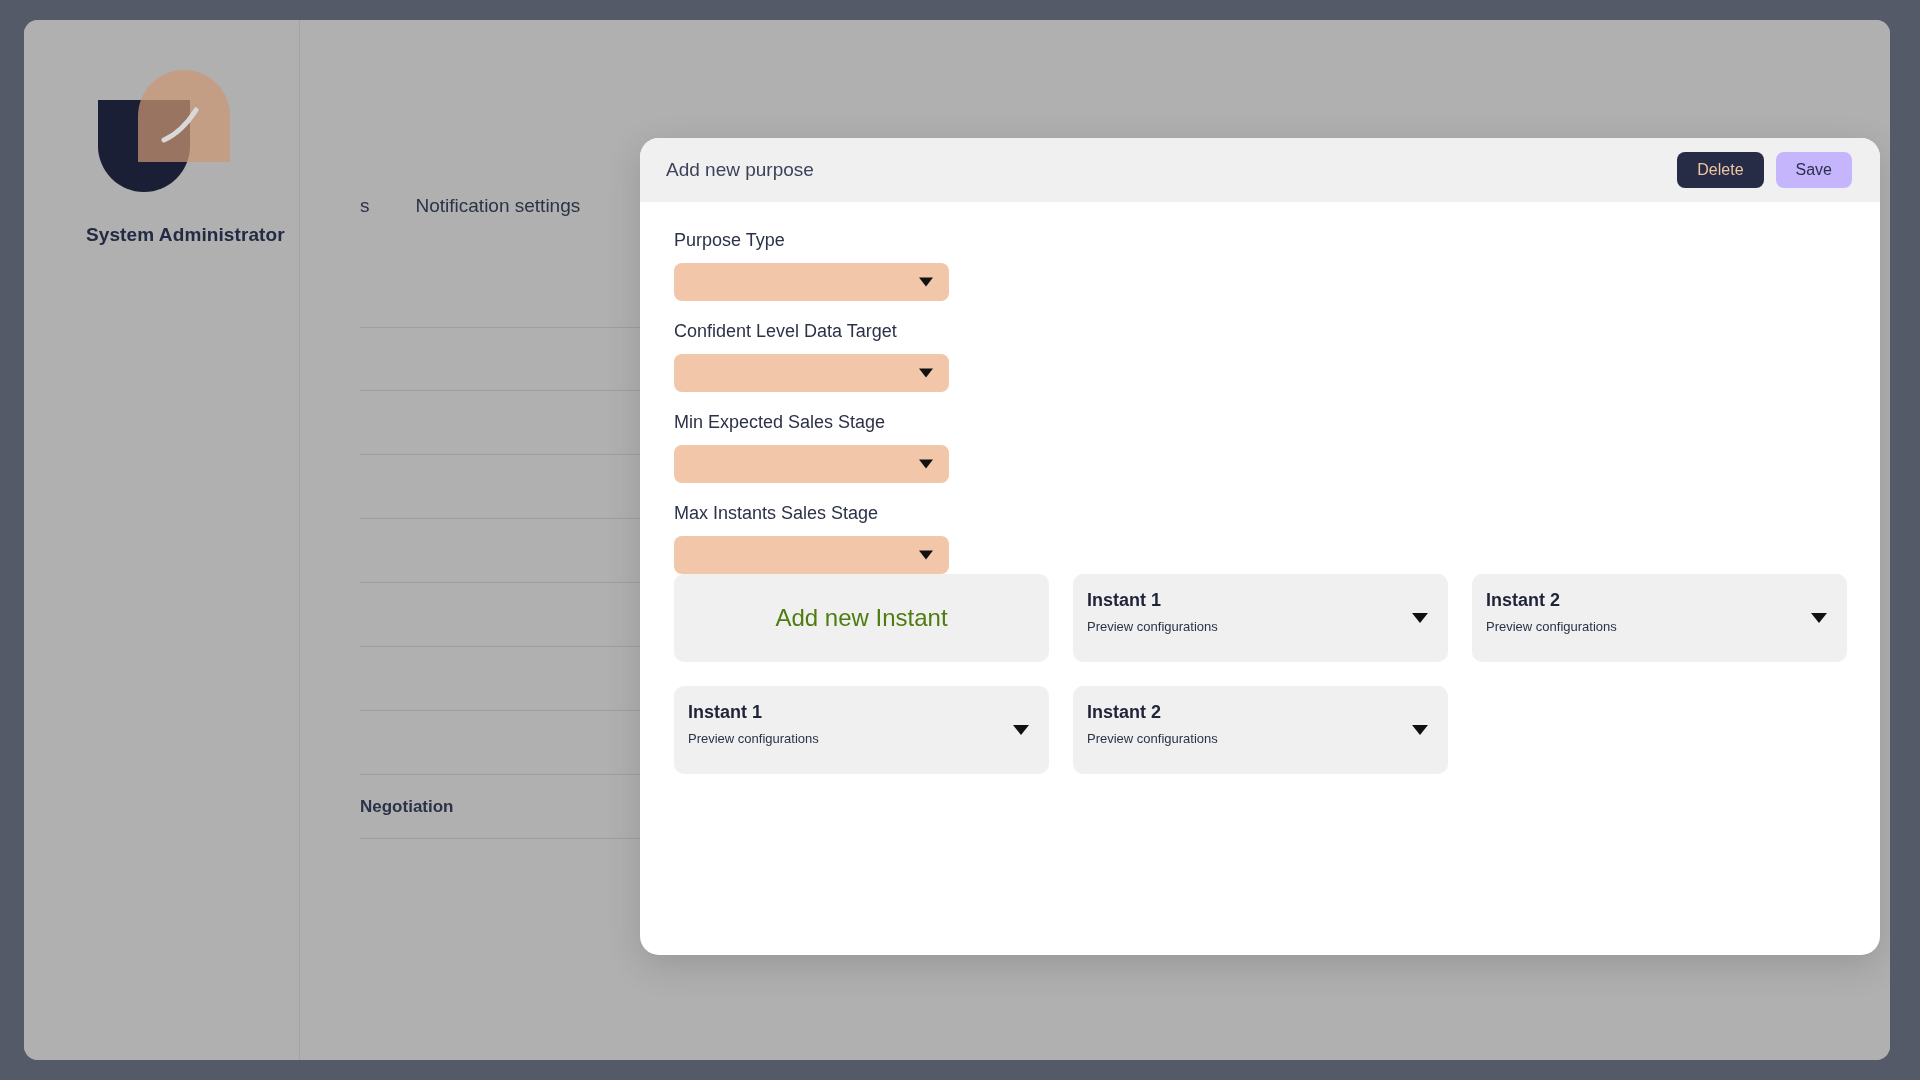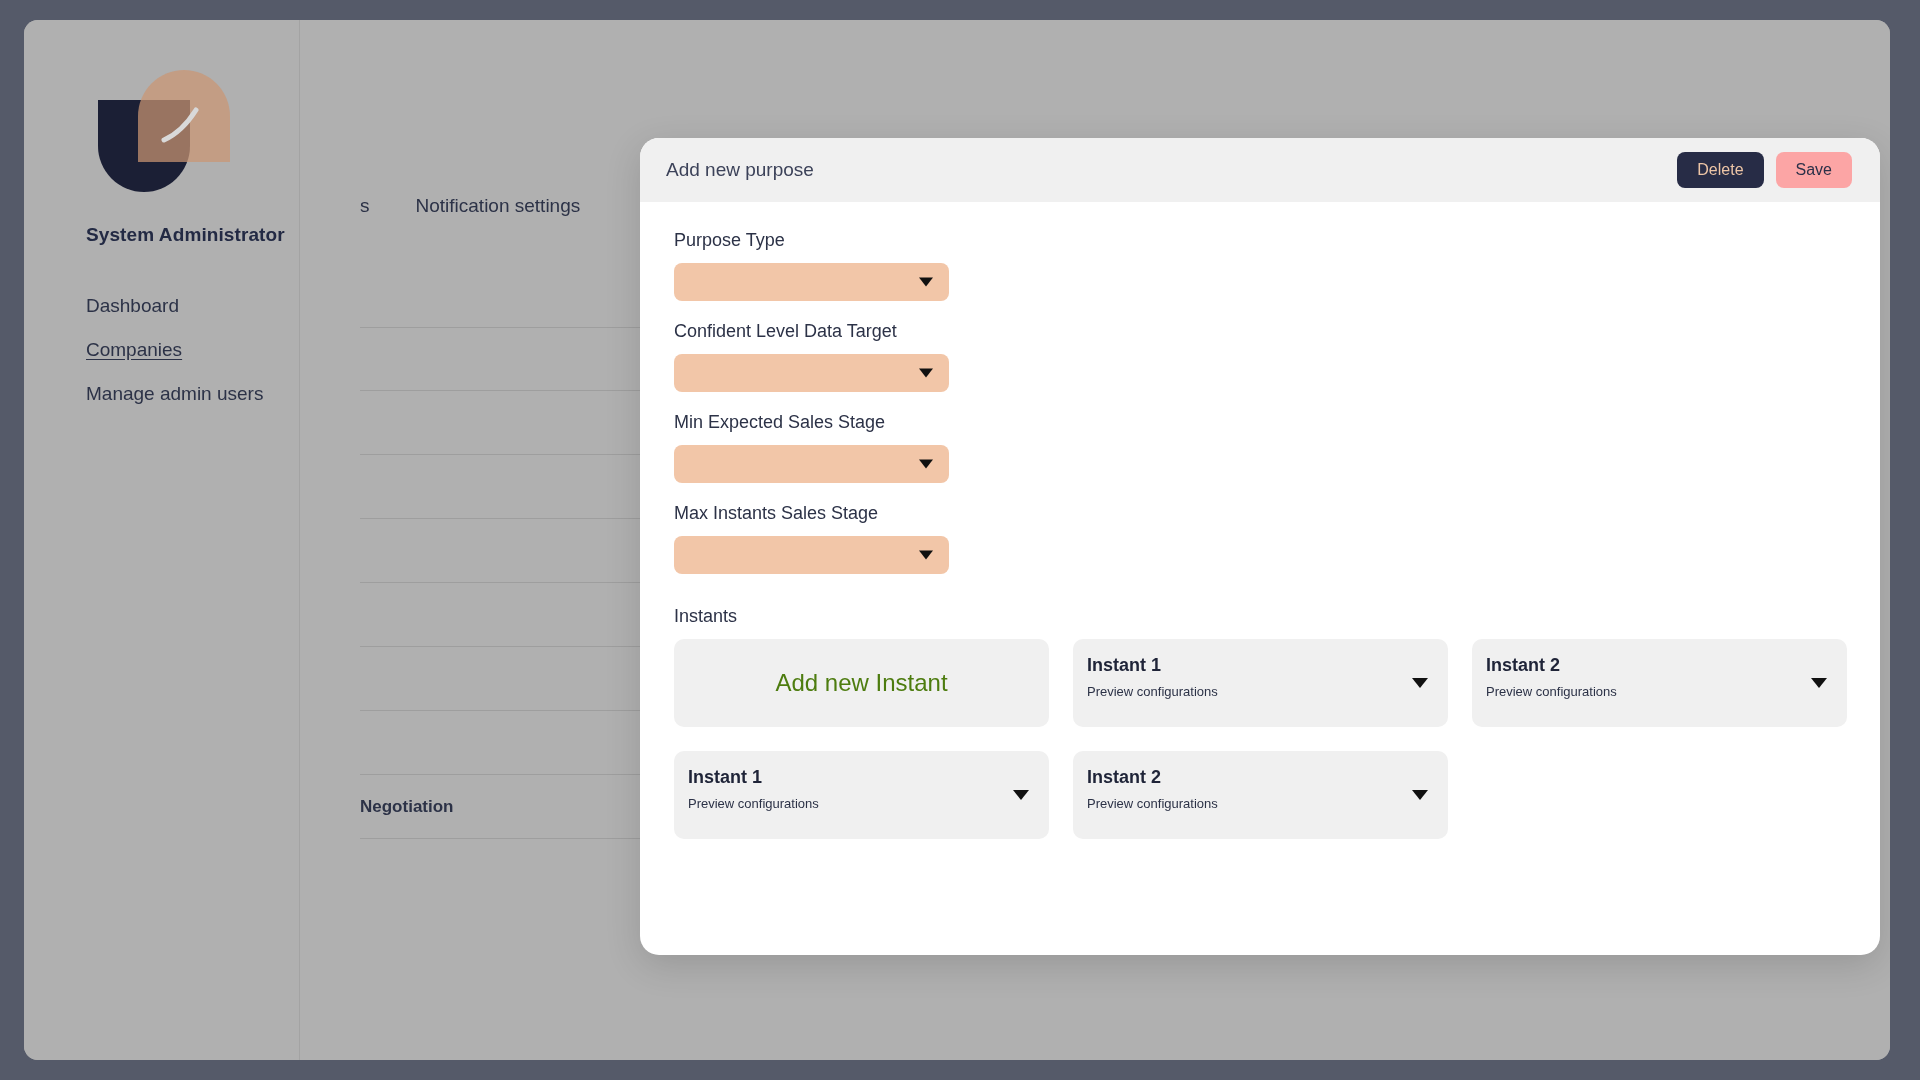--- a/index.html
+++ b/index.html
@@ -182,21 +182,21 @@
   #modal-actions { display: flex; gap: 12px; }
   .hbtn {
     border: none;
     border-radius: 8px;
     font-size: 16px;
     font-family: inherit;
     padding: 9px 20px;
     cursor: pointer;
   }
   .hbtn-delete { background: #272c46; color: #edc5a6; }
-  .hbtn-save   { background: #fca5a5; color: #2b3048; text-align: right; }
+  .hbtn-save   { background: #c4b5fd; color: #2b3048; text-align: right; }
 
   #modal-body { padding: 28px 34px 0 34px; }
 
   #fields { display: flex; gap: 20px; flex-direction: column; }
   .field { width: 275px; }
   .field-label {
     font-size: 18px;
     color: #2c3247;
     margin-bottom: 12px;
     white-space: nowrap;
@@ -269,25 +269,20 @@
       <div id="logo">
         <div class="logo-navy"></div>
         <div class="logo-peach"></div>
         <svg class="logo-slash" viewBox="0 0 48 48">
           <path d="M8 40 Q 26 32 40 10" stroke="#d9d9d9" stroke-width="5" fill="none" stroke-linecap="round"></path>
         </svg>
       </div>
 
       <div id="username">System Administrator</div>
 
-      <nav id="nav">
-        <a class="nav-item">Dashboard</a>
-        <a class="nav-item active">Companies</a>
-        <a class="nav-item">Manage admin users</a>
-      </nav>
     </aside>
 
     <section id="main">
 
       <div id="topnav">
         <span class="tab">s</span>
         <span class="tab">Notification settings</span>
       </div>
 
       <div id="search-row">
@@ -351,21 +346,20 @@
               </div>
             </div>
             <div class="field">
               <div class="field-label">Max Instants Sales Stage</div>
               <div class="select">
                 <span class="caret-dark"></span>
               </div>
             </div>
           </div>
 
-          <div id="instants-label">Instants</div>
 
           <div id="instants-grid">
 
             <div class="card card-add">Add new Instant</div>
 
             <div class="card card-instant">
               <div class="card-title">Instant 1</div>
               <div class="card-sub">Preview configurations</div>
               <span class="card-caret"></span>
             </div>

